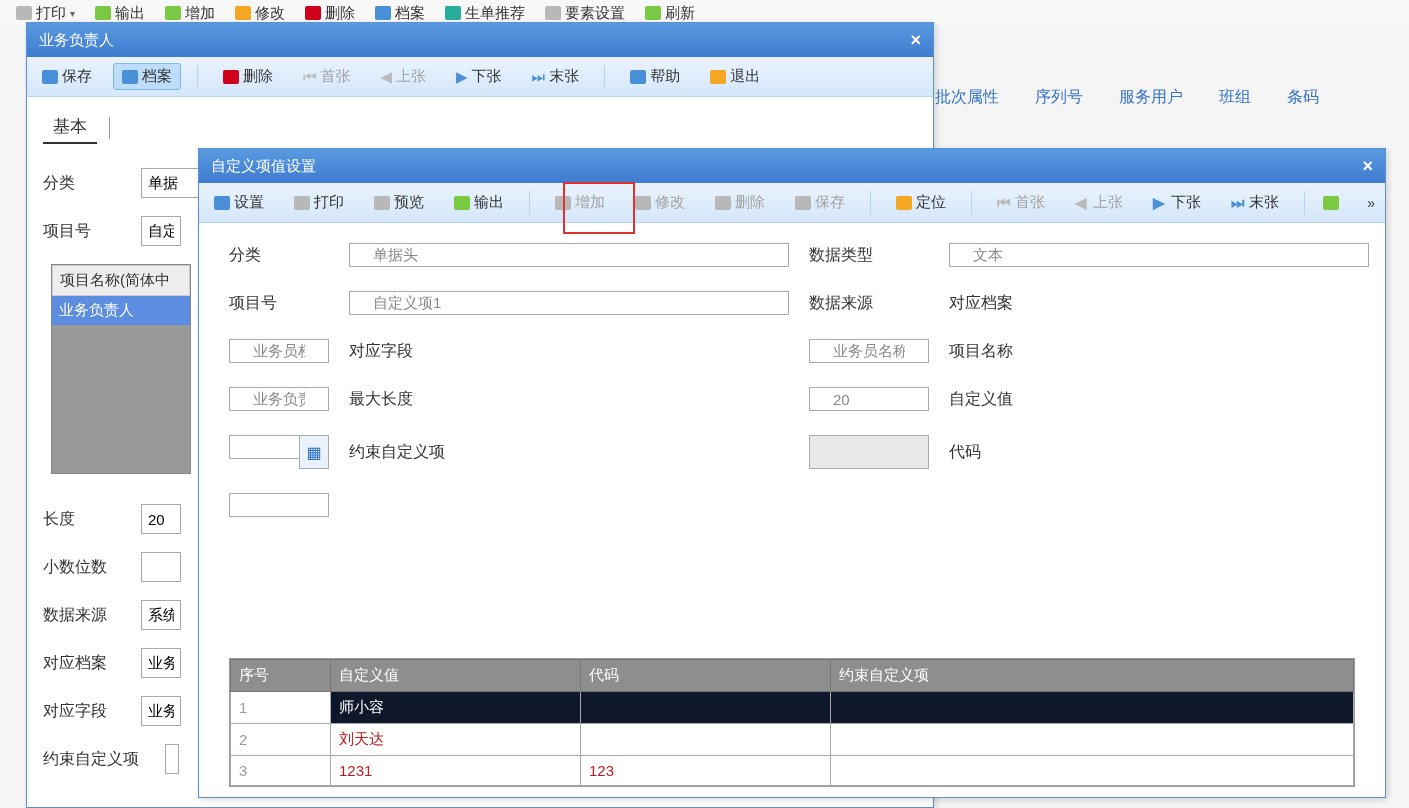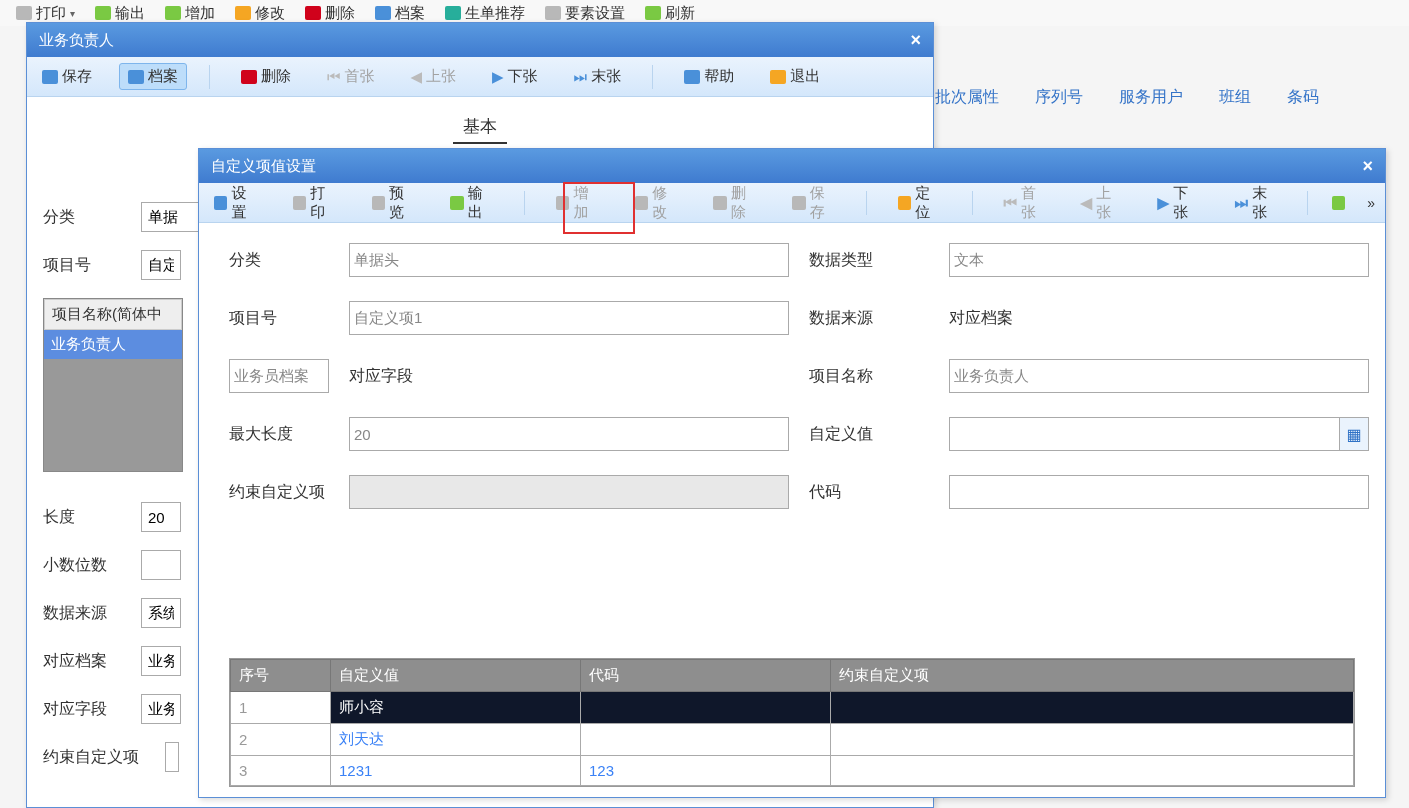--- a/index.html
+++ b/index.html
@@ -11,58 +11,58 @@
 .top-toolbar .ico { width: 16px; height: 14px; }
 
 
 .right-tabs { position: absolute; top: 82px; left: 935px; right: 0; height: 30px; display: flex; align-items: center; gap: 36px; font-size: 16px; color: #3574c8; }
 .right-tabs span { cursor: pointer; }
 
 
 .dialog { position: absolute; background: #fff; border: 1px solid #5b8fd6; box-shadow: 2px 2px 6px rgba(0,0,0,.15); }
 .dlg-title { height: 34px; background: linear-gradient(#5a9ae0,#3f7bcf); color: #fff; display: flex; align-items: center; padding: 0 12px; font-size: 15px; justify-content: space-between; }
 .dlg-title .close { font-size: 18px; font-weight: bold; cursor: pointer; }
-.dlg-toolbar { height: 40px; background: linear-gradient(#eaf3fd,#d4e7fb); border-bottom: 1px solid #b9d4ef; display: flex; align-items: center; padding: 0 6px; gap: 18px; font-size: 15px; }
+.dlg-toolbar { height: 40px; background: linear-gradient(#eaf3fd,#d4e7fb); border-bottom: 1px solid #b9d4ef; display: flex; align-items: center; padding: 0 6px; gap: 12px; font-size: 15px; }
 .dlg-toolbar .btn { display: flex; align-items: center; gap: 4px; padding: 3px 8px; color: #333; cursor: pointer; border: 1px solid transparent; border-radius: 3px; }
 .dlg-toolbar .btn.active { background: #bdddfa; border-color: #7eb5ec; }
 .dlg-toolbar .btn.disabled { color: #a2a2a2; }
 .dlg-toolbar .sep { width: 1px; height: 24px; background: #b9d4ef; margin: 0 4px; }
 .dlg-toolbar .ico { width: 16px; height: 14px; display: inline-block; }
 
 
 #dialog1 { top: 22px; left: 26px; width: 908px; height: 786px; }
 #dialog1 .body { padding: 8px 16px; height: calc(100% - 74px); overflow: hidden; }
-.tabs { display: flex; gap: 12px; margin-bottom: 24px; margin-top: 6px; align-items: center; flex-direction: column; }
+.tabs { display: flex; gap: 12px; margin-bottom: 24px; margin-top: 6px; align-items: center; }
 .tabs .tab { font-size: 17px; padding: 4px 10px; color: #333; }
 .tabs .tab.cur { border-bottom: 2px solid #333; }
 .tabs .tabsep { width: 1px; height: 22px; background: #999; }
 .form-row { display: flex; align-items: center; margin-bottom: 18px; gap: 12px; }
 .form-row label { width: 86px; font-size: 16px; color: #333; }
 .form-row input { height: 30px; border: 1px solid #aaa; padding: 0 6px; font-size: 15px; background: #fff; }
-.listbox { width: 140px; height: 174px; background: #999; border: 1px solid #888; margin-left: 0; }
+.listbox { width: 140px; height: 210px; background: #999; border: 1px solid #888; margin-left: 8px; }
 .listbox .header { background: #eee; border: 1px solid #ccc; padding: 5px 7px; font-size: 15px; color: #333; }
 .listbox .item { background: #5c8de0; color: #fff; padding: 5px 7px; font-size: 15px; }
 .bottom-fields { margin-top: 30px; }
 
 
 #dialog2 { top: 148px; left: 198px; width: 1188px; height: 650px; z-index: 10; }
 #dialog2 .body { padding: 20px 30px 10px 30px; height: calc(100% - 74px); display: flex; flex-direction: column; }
 .form-grid { display: grid; grid-template-columns: 100px 440px 120px 420px; row-gap: 24px; column-gap: 20px; align-items: center; font-size: 16px; }
 .form-grid label { color: #333; }
-.form-grid input, .form-grid .field { height: 34px; border: 1px solid #aaa; padding: 0 4px; font-size: 15px; color: #999; width: 100%; background: #fff; }
+.form-grid input, .form-grid .field { height: 24px; border: 1px solid #aaa; padding: 0 23px; font-size: 15px; color: #999; width: 100%; background: #fff; }
 .form-grid .field-ro { color: #888; }
 .form-grid .field-lookup { display: flex; }
 .form-grid .field-lookup input { flex: 1; border-right: none; color: #333; }
 .form-grid .field-lookup .look-btn { width: 30px; height: 34px; border: 1px solid #aaa; background: #eaf3fd; display: flex; align-items: center; justify-content: center; cursor: pointer; }
 .form-grid .gray-box { background: #e8e8e8; border: 1px solid #aaa; height: 34px; }
 
 .tablewrap { margin-top: auto; border: 1px solid #999; background: #fff; }
 .tbl { width: 100%; border-collapse: collapse; font-size: 15px; }
 .tbl th { background: #8e8e8e; color: #fff; text-align: left; padding: 6px 8px; border: 1px solid #777; font-weight: normal; }
-.tbl td { border: 1px solid #aaa; padding: 6px 8px; color: #3b82f6; height: 30px; }
+.tbl td { border: 1px solid #aaa; padding: 6px 8px; color: #b91c1c; height: 30px; }
 .tbl .rownum { color: #999; width: 90px; }
 .tbl tr.sel td { background: #0f172a; color: #fff; }
 .tbl tr.sel td.rownum { background: #fff; color: #999; }
 
 .highlight-box { position: absolute; top: 182px; left: 563px; width: 72px; height: 52px; border: 2px solid #e03030; z-index: 50; pointer-events: none; }
 
 
 .ic-green { background: #7ac943; }
 .ic-blue { background: #4a90d9; }
 .ic-orange { background: #f5a623; }
@@ -290,20 +290,21 @@
       <label>数据类型</label>
       <input class="field-ro" readonly="" value="文本" style="">
 
       <label>项目号</label>
       <input class="field-ro" readonly="" value="自定义项1" style="">
       <label>数据来源</label>
 
       <label>对应档案</label>
       <input class="field-ro" readonly="" value="业务员档案" style="">
       <label>对应字段</label>
+      <input class="field-ro" readonly="" value="业务员名称" style="">
 
       <label>项目名称</label>
       <input class="field-ro" readonly="" value="业务负责人" style="">
       <label>最大长度</label>
       <input class="field-ro" readonly="" value="20" style="">
 
       <label>自定义值</label>
       <div class="field-lookup">
         <input value="" style="">
         <div class="look-btn">

